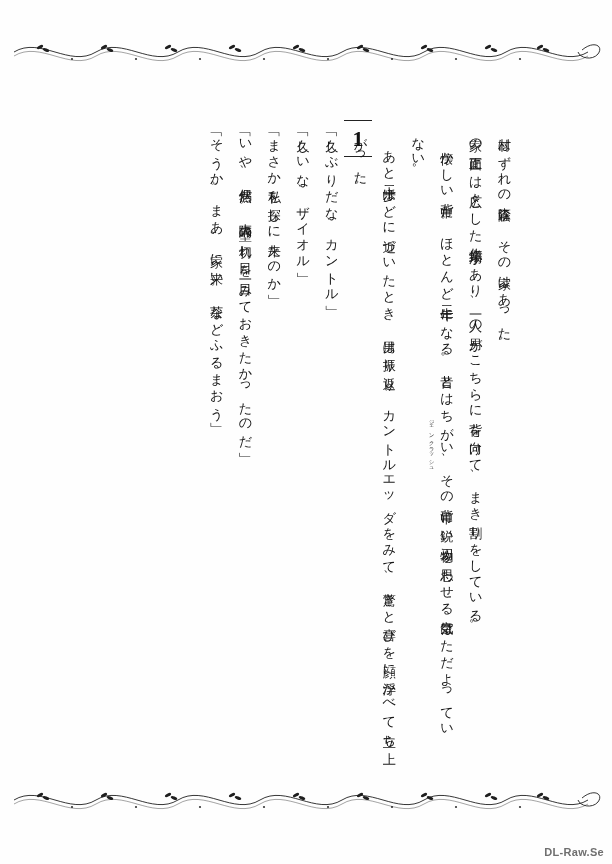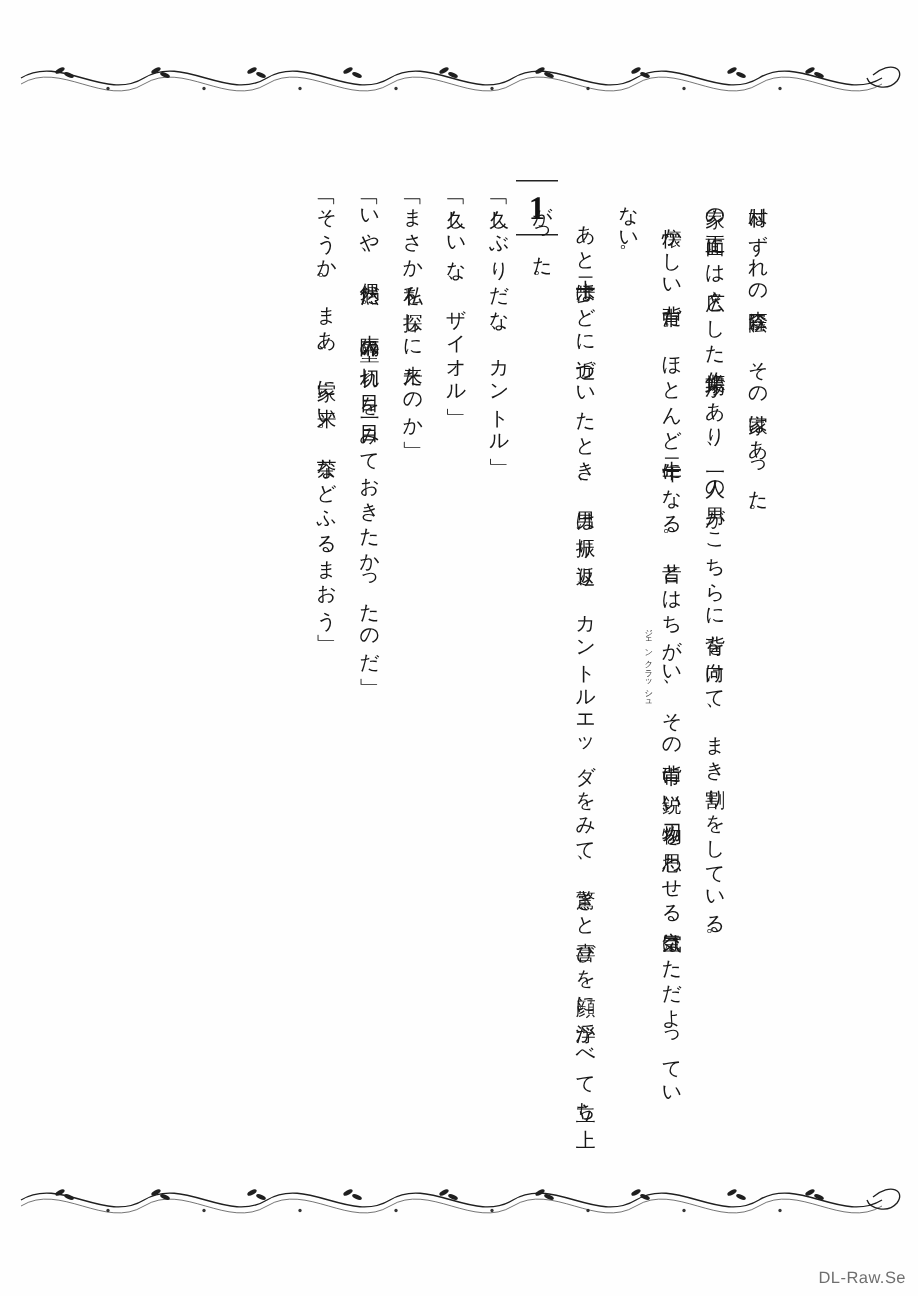--- a/index.html
+++ b/index.html
@@ -100,21 +100,21 @@
     font-family: "DejaVu Serif", serif;
   }
 
   
   .watermark {
     position: absolute;
     right: 8px;
     bottom: 6px;
     font-family: "Liberation Sans", sans-serif;
     font-size: 11px;
-    font-weight: 400;
+    font-weight: 700;
     color: #6f6f6f;
     letter-spacing: 0.3px;
   }
 </style>
 </head>
 <body>
 
 <div class="page">
 
   <div class="ornament-band top">

